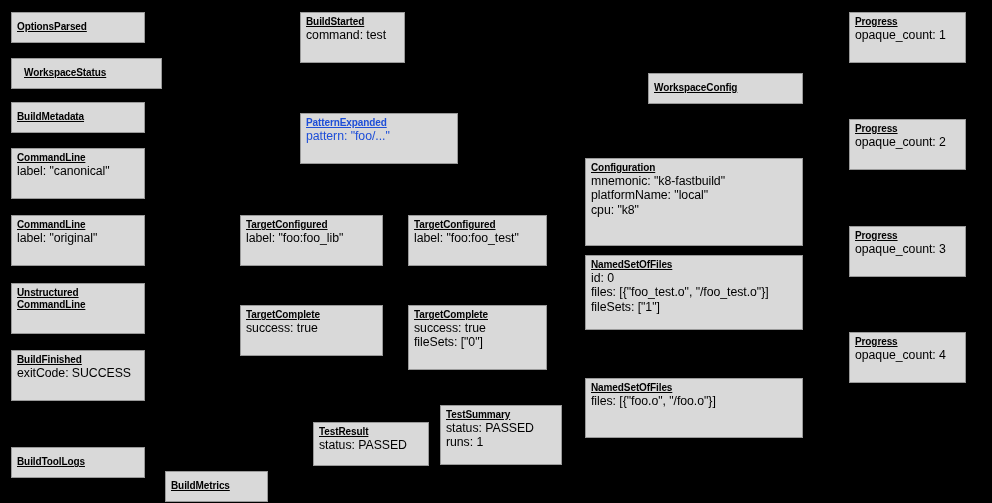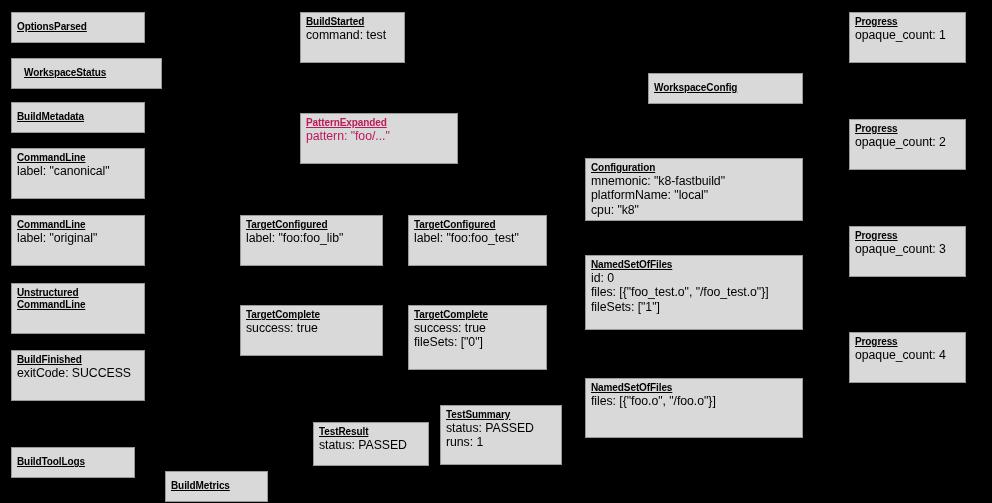--- a/index.html
+++ b/index.html
@@ -66,33 +66,33 @@
     </div>
     <div class="node title-only" style="left: 11px; top: 58px; width: 151px; height: 31px; background: rgb(217, 217, 217); border-color: rgb(154, 154, 154); color: rgb(0, 0, 0); padding-left: 12px;">
       <span class="node-title">WorkspaceStatus</span>
     </div>
     <div class="node title-only" style="left: 11px; top: 102px; width: 134px; height: 31px; background: rgb(217, 217, 217); border-color: rgb(154, 154, 154); color: rgb(0, 0, 0);">
       <span class="node-title">BuildMetadata</span>
     </div>
     <div class="node title-only" style="left: 648px; top: 73px; width: 155px; height: 31px; background: rgb(217, 217, 217); border-color: rgb(154, 154, 154); color: rgb(0, 0, 0);">
       <span class="node-title">WorkspaceConfig</span>
     </div>
-    <div class="node" style="left: 300px; top: 113px; width: 158px; height: 51px; background: rgb(217, 217, 217); border-color: rgb(154, 154, 154); color: #be185d;">
+    <div class="node" style="left: 300px; top: 113px; width: 158px; height: 51px; background: rgb(217, 217, 217); border-color: rgb(154, 154, 154); color: #1d4ed8;">
       <span class="node-title node-title-block">PatternExpanded</span>
       <span class="node-field">pattern: "foo/..."</span>
     </div>
     <div class="node" style="left: 849px; top: 119px; width: 117px; height: 51px; background: rgb(217, 217, 217); border-color: rgb(154, 154, 154); color: rgb(0, 0, 0);">
       <span class="node-title node-title-block">Progress</span>
       <span class="node-field">opaque_count: 2</span>
     </div>
     <div class="node" style="left: 11px; top: 148px; width: 134px; height: 51px; background: rgb(217, 217, 217); border-color: rgb(154, 154, 154); color: rgb(0, 0, 0);">
       <span class="node-title node-title-block">CommandLine</span>
       <span class="node-field">label: "canonical"</span>
     </div>
-    <div class="node" style="left: 585px; top: 158px; width: 218px; height: 63px; background: rgb(217, 217, 217); border-color: rgb(154, 154, 154); color: rgb(0, 0, 0);">
+    <div class="node" style="left: 585px; top: 158px; width: 218px; height: 88px; background: rgb(217, 217, 217); border-color: rgb(154, 154, 154); color: rgb(0, 0, 0);">
       <span class="node-title node-title-block">Configuration</span>
       <span class="node-field">mnemonic: "k8-fastbuild"</span>
       <span class="node-field">platformName: "local"</span>
       <span class="node-field">cpu: "k8"</span>
     </div>
     <div class="node" style="left: 11px; top: 215px; width: 134px; height: 51px; background: rgb(217, 217, 217); border-color: rgb(154, 154, 154); color: rgb(0, 0, 0);">
       <span class="node-title node-title-block">CommandLine</span>
       <span class="node-field">label: "original"</span>
     </div>
     <div class="node" style="left: 240px; top: 215px; width: 143px; height: 51px; background: rgb(217, 217, 217); border-color: rgb(154, 154, 154); color: rgb(0, 0, 0);">
@@ -140,19 +140,19 @@
     </div>
     <div class="node" style="left: 440px; top: 405px; width: 122px; height: 60px; background: rgb(217, 217, 217); border-color: rgb(154, 154, 154); color: rgb(0, 0, 0);">
       <span class="node-title node-title-block">TestSummary</span>
       <span class="node-field">status: PASSED</span>
       <span class="node-field">runs: 1</span>
     </div>
     <div class="node" style="left: 313px; top: 422px; width: 116px; height: 44px; background: rgb(217, 217, 217); border-color: rgb(154, 154, 154); color: rgb(0, 0, 0);">
       <span class="node-title node-title-block">TestResult</span>
       <span class="node-field">status: PASSED</span>
     </div>
-    <div class="node title-only" style="left: 11px; top: 447px; width: 124px; height: 31px; background: rgb(217, 217, 217); border-color: rgb(154, 154, 154); color: rgb(0, 0, 0);">
+    <div class="node title-only" style="left: 11px; top: 447px; width: 134px; height: 31px; background: rgb(217, 217, 217); border-color: rgb(154, 154, 154); color: rgb(0, 0, 0);">
       <span class="node-title">BuildToolLogs</span>
     </div>
     <div class="node title-only" style="left: 165px; top: 447px; width: 103px; height: 31px; background: rgb(217, 217, 217); border-color: rgb(154, 154, 154); color: rgb(0, 0, 0); margin-top: 24px;">
       <span class="node-title">BuildMetrics</span>
     </div>
   </div>
 
 </body></html>

